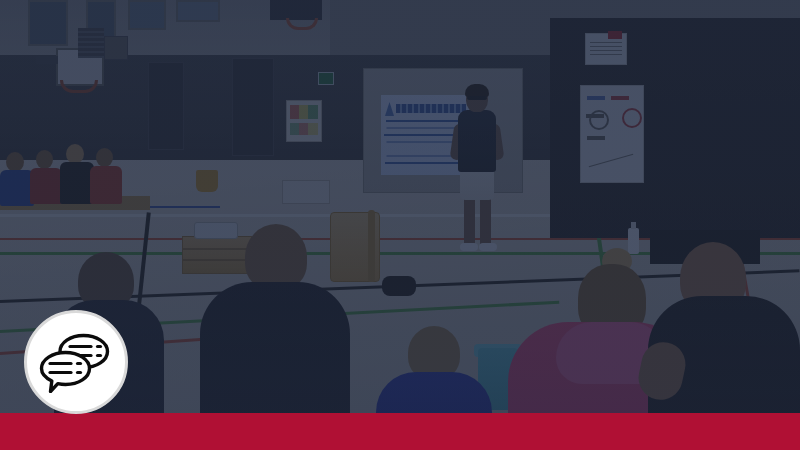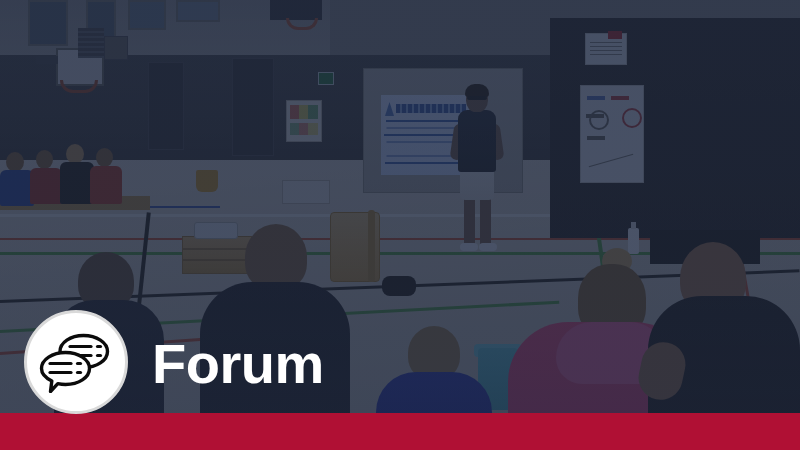--- a/index.html
+++ b/index.html
@@ -746,15 +746,14 @@
         <g stroke="#0b0b0b" stroke-width="3.2" stroke-linecap="round">
           <line x1="11" y1="32.5" x2="32" y2="32.5"></line>
           <line x1="38.5" y1="32.5" x2="41.5" y2="32.5"></line>
           <line x1="11" y1="41.5" x2="32" y2="41.5"></line>
           <line x1="38.5" y1="41.5" x2="41.5" y2="41.5"></line>
         </g>
       </svg>
     </span>
   </div>
 
-  <div class="brand-title">Forum</div>
 
 </div>
 
 </body></html>

